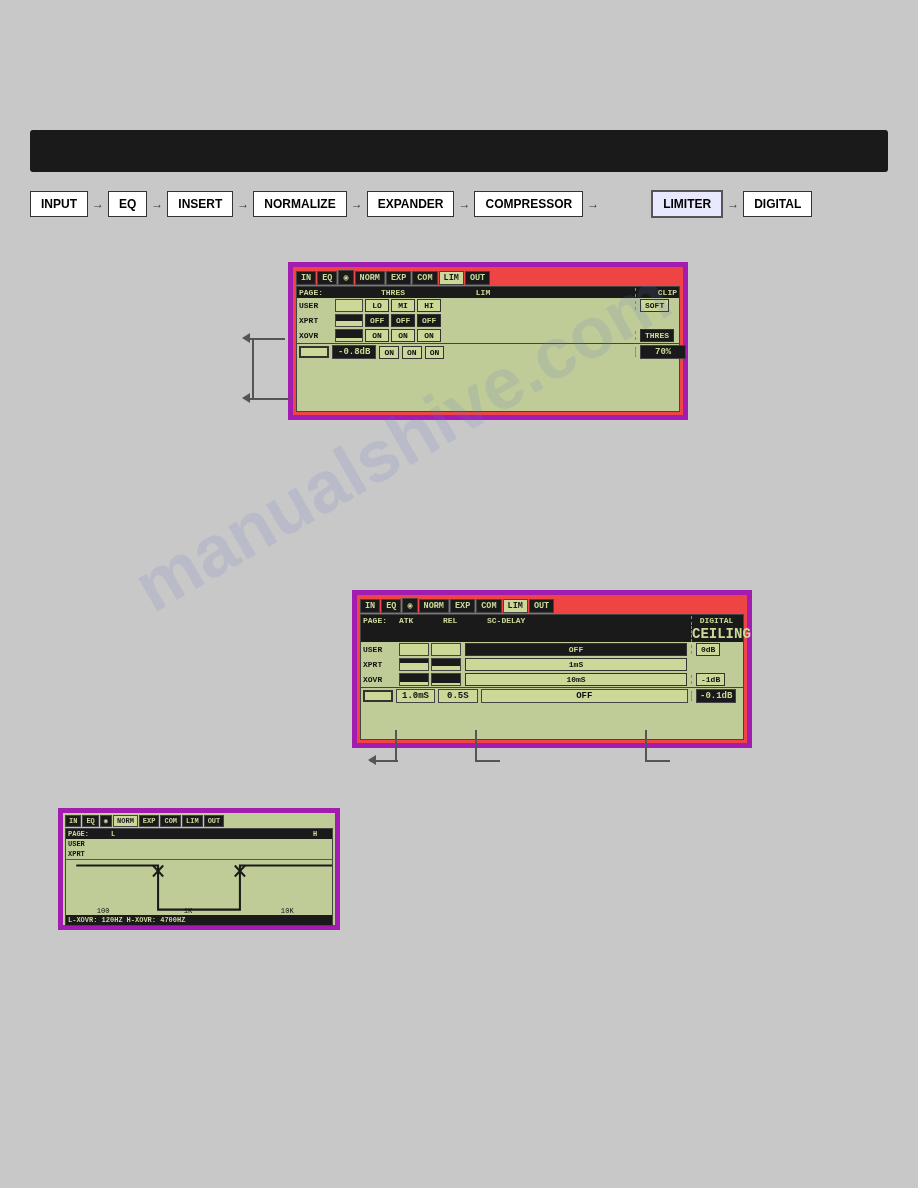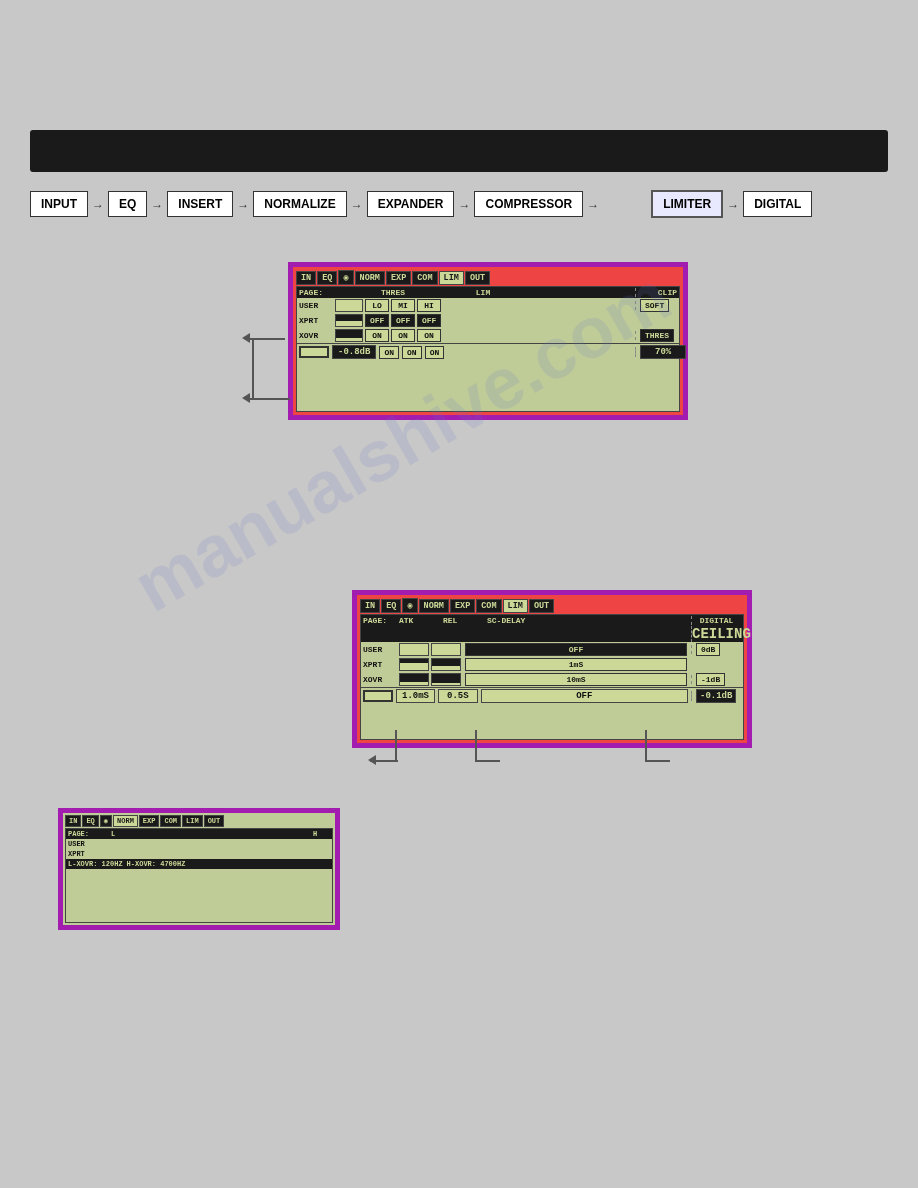--- a/index.html
+++ b/index.html
@@ -356,20 +356,37 @@
 
       <div style="display:flex; gap:2px; padding:1px 2px; background:#c0cc98; font-family:'Courier New',monospace; font-size:7px;">
         <span style="width:28px; font-weight:bold; color:#111;">USER</span>
         <span style="flex:1;"></span>
       </div>
       <div style="display:flex; gap:2px; padding:1px 2px; background:#c0cc98; font-family:'Courier New',monospace; font-size:7px;">
         <span style="width:28px; font-weight:bold; color:#111;">XPRT</span>
         <span style="flex:1;"></span>
       </div>
 
+      <div style="flex:1; position:relative; overflow:hidden; background:#c0cc98; border-top:1px solid #555;">
+        <svg width="100%" height="100%" viewBox="0 0 260 50" preserveAspectRatio="none">
+
+          <polyline points="10,5 90,5 90,45 130,45" stroke="#1a1a1a" stroke-width="2" fill="none"></polyline>
+
+          <polyline points="260,5 170,5 170,45 130,45" stroke="#1a1a1a" stroke-width="2" fill="none"></polyline>
+
+          <line x1="85" y1="5" x2="95" y2="15" stroke="#1a1a1a" stroke-width="2"></line>
+          <line x1="85" y1="15" x2="95" y2="5" stroke="#1a1a1a" stroke-width="2"></line>
+          <line x1="165" y1="5" x2="175" y2="15" stroke="#1a1a1a" stroke-width="2"></line>
+          <line x1="165" y1="15" x2="175" y2="5" stroke="#1a1a1a" stroke-width="2"></line>
+
+          <text x="30" y="48" font-family="Courier New" font-size="7" fill="#111">100</text>
+          <text x="115" y="48" font-family="Courier New" font-size="7" fill="#111">1K</text>
+          <text x="210" y="48" font-family="Courier New" font-size="7" fill="#111">10K</text>
+        </svg>
+      </div>
 
       <div style="display:flex; gap:4px; padding:1px 2px; background:#1a1a1a; color:#ccd898; font-family:'Courier New',monospace; font-size:7px; font-weight:bold;">
         <span>L-XOVR: 120HZ</span>
         <span>H-XOVR: 4700HZ</span>
       </div>
     </div>
   </div>
 </div>
 
 <div class="watermark">manualshive.com</div>

